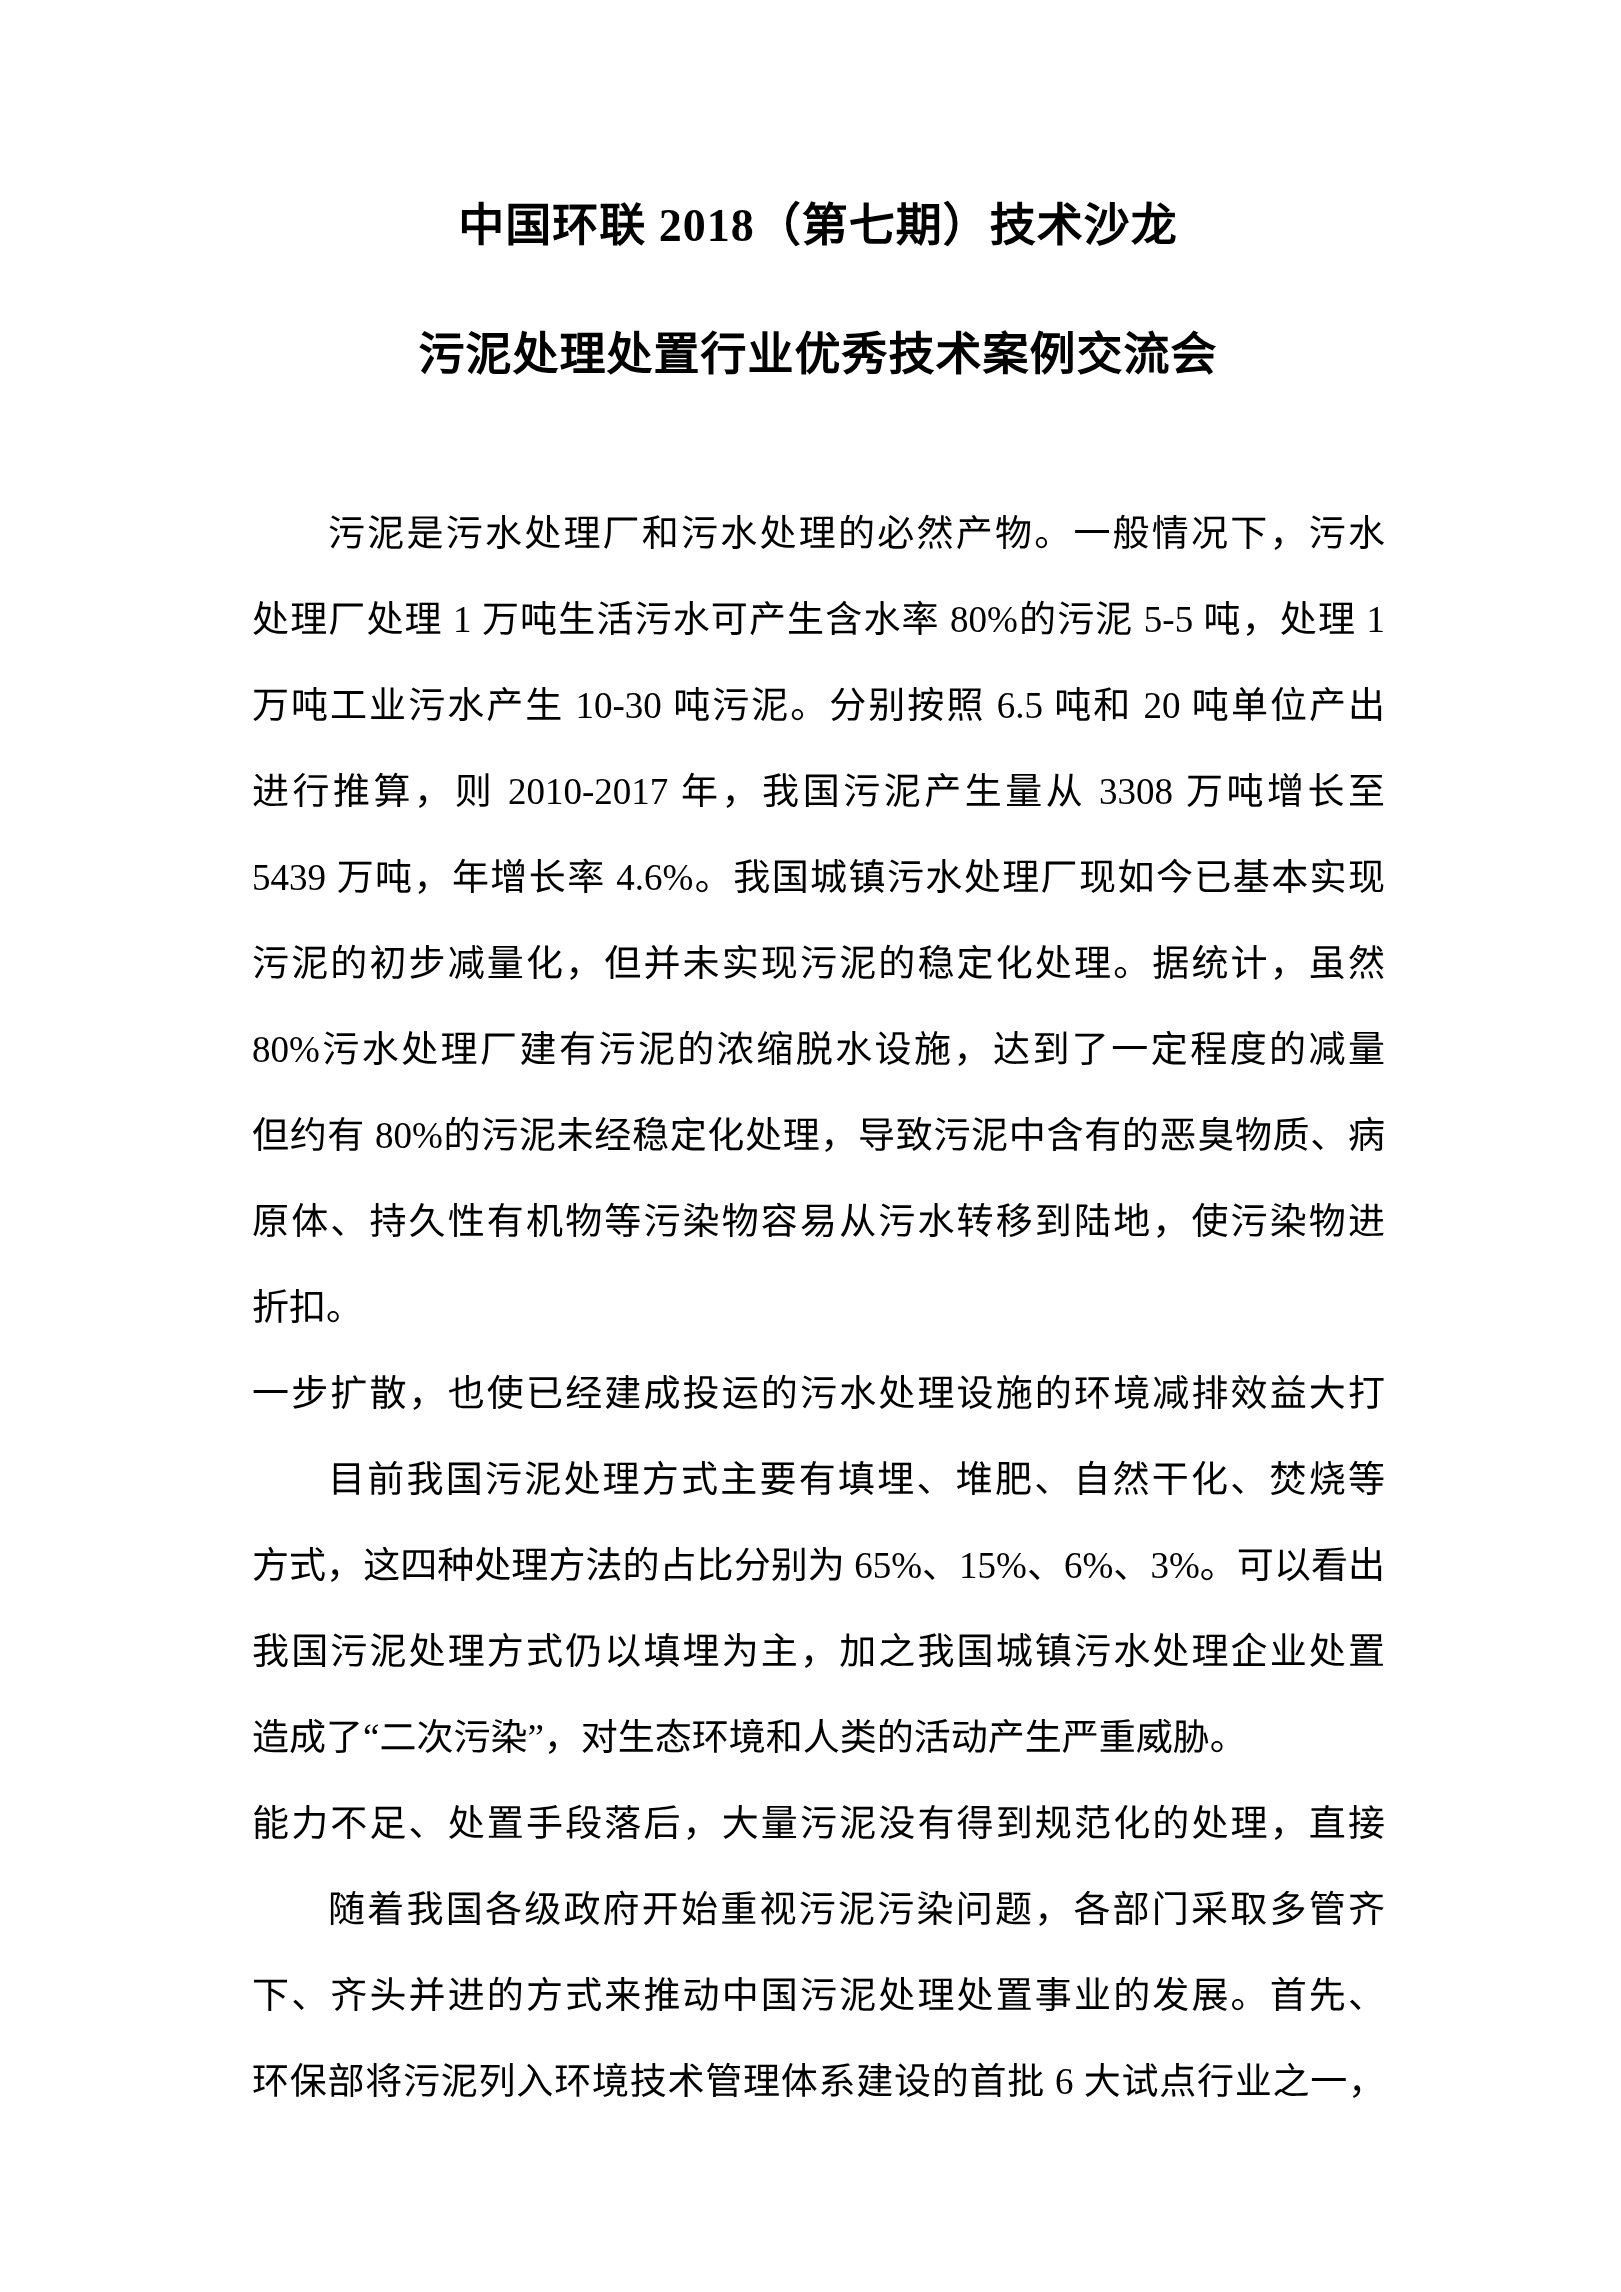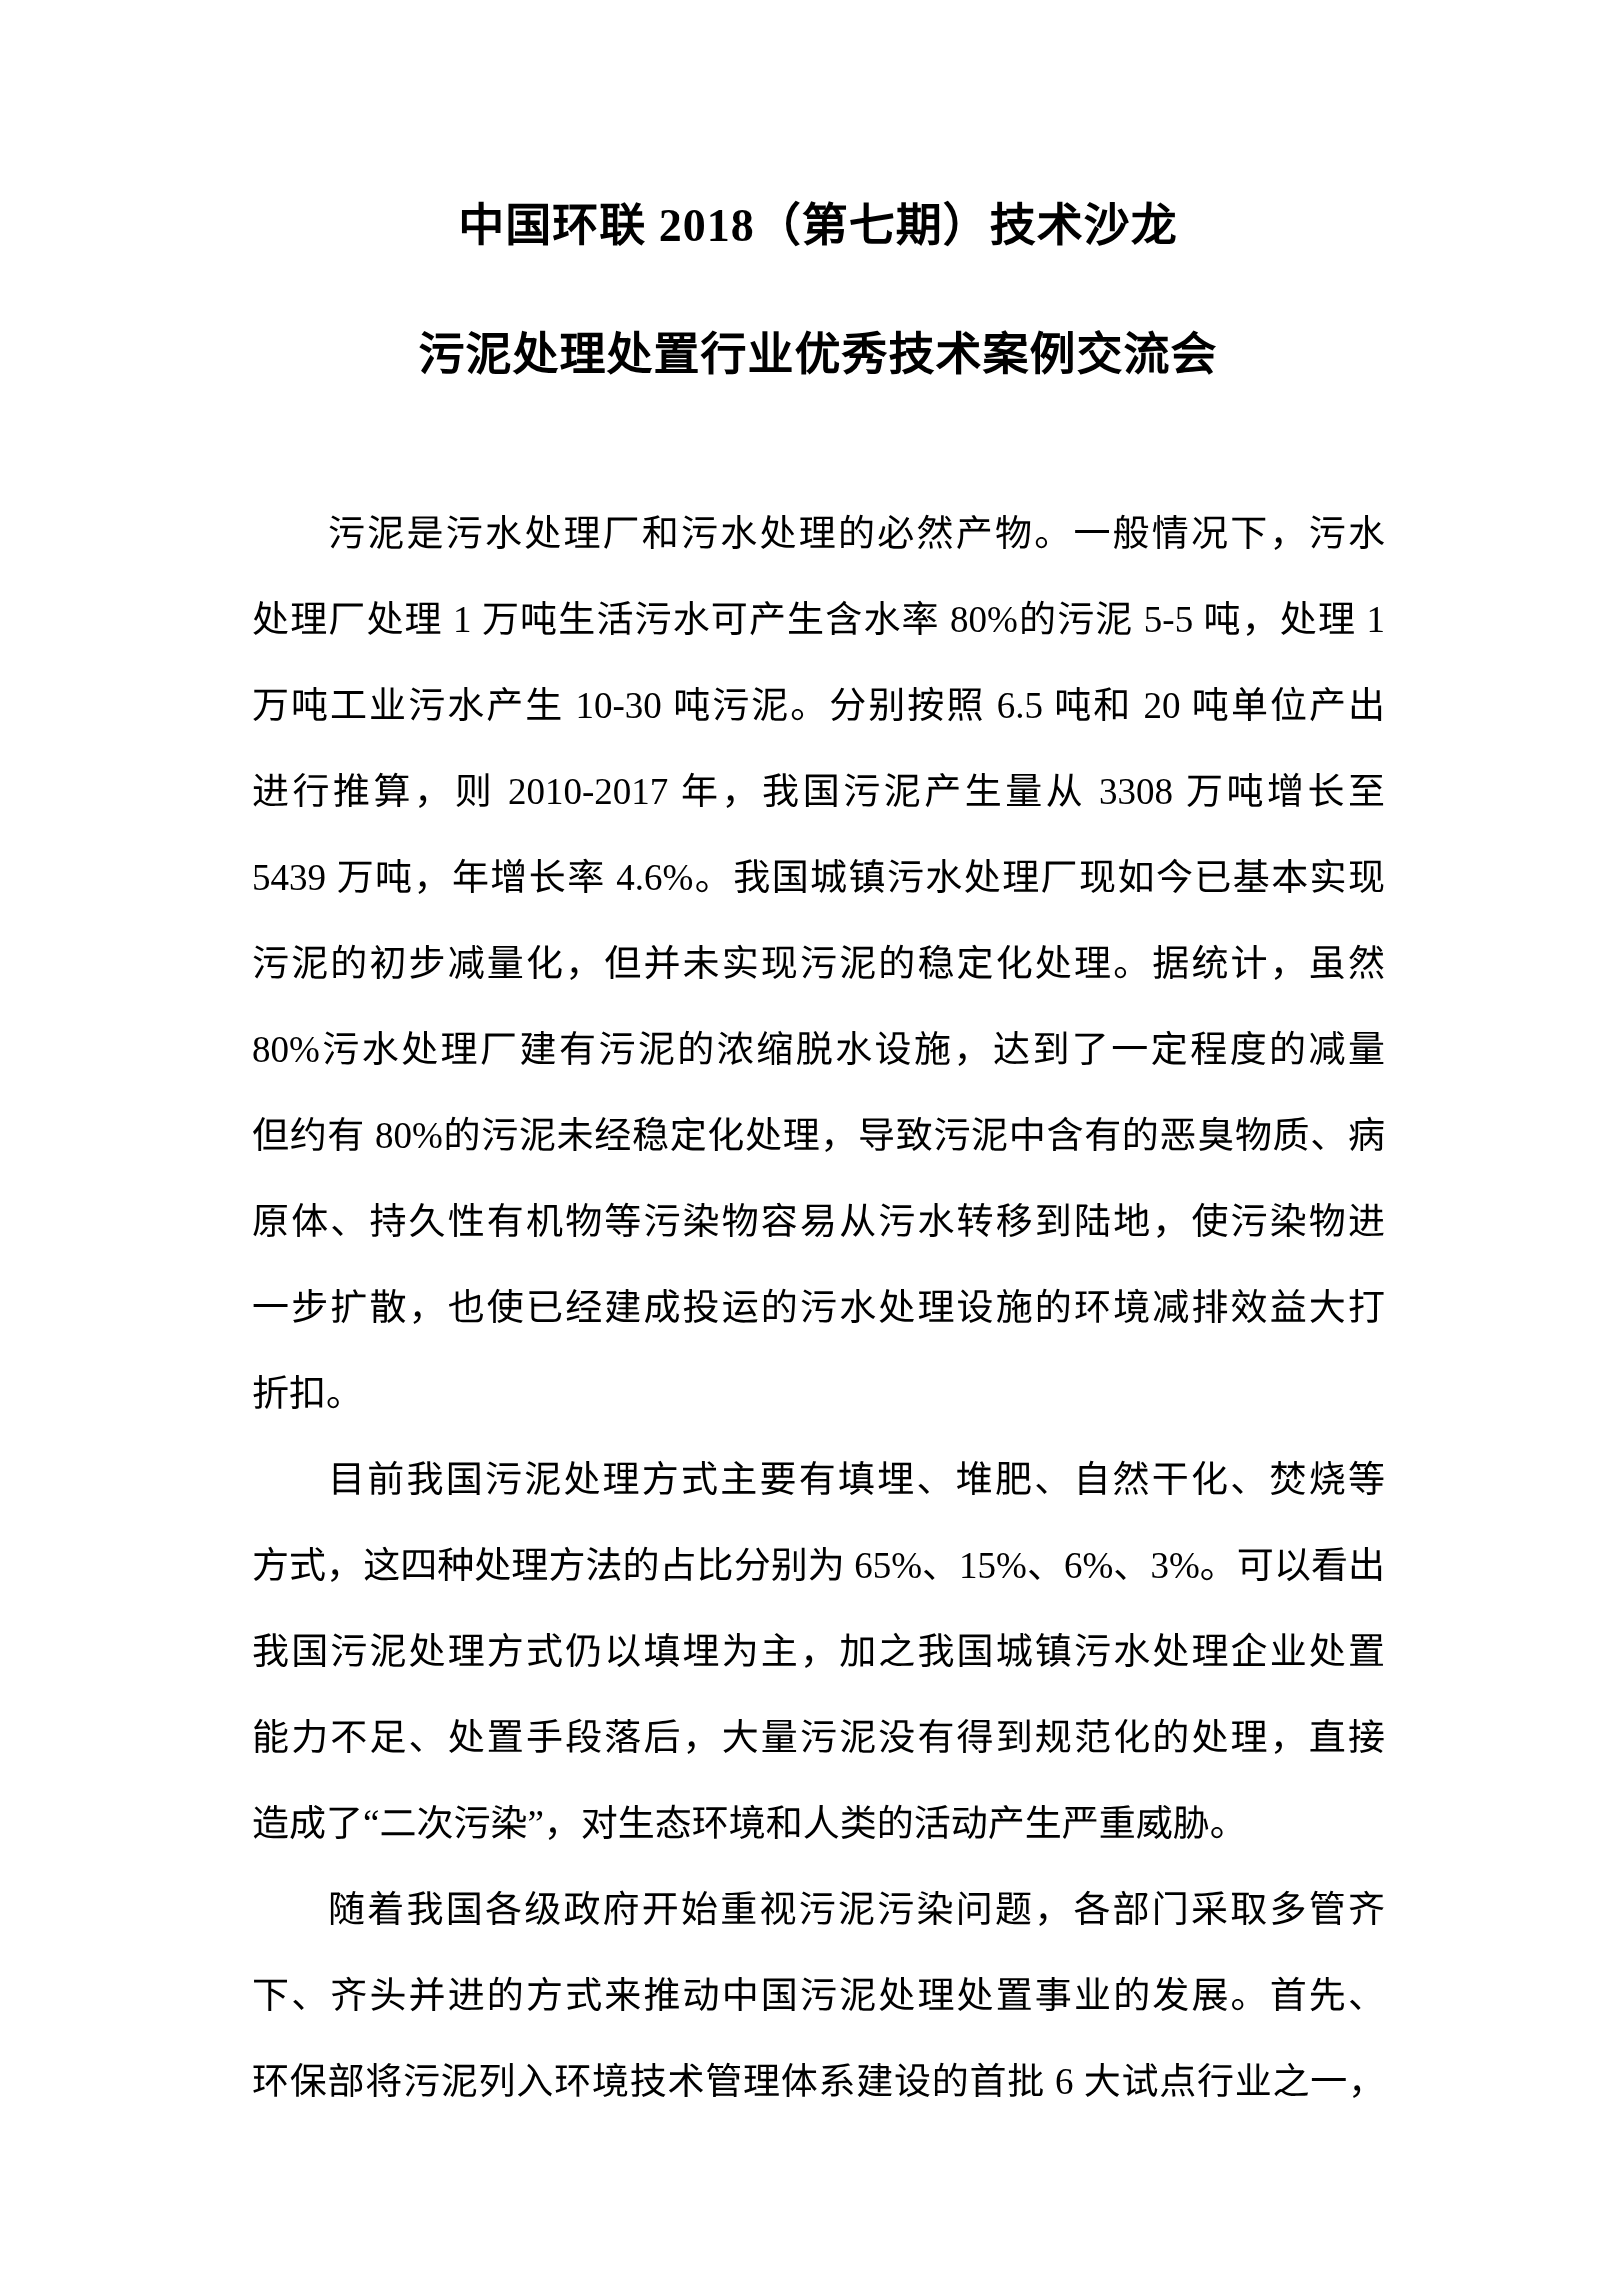--- a/index.html
+++ b/index.html
@@ -66,25 +66,25 @@
   <div class="doc-body" id="doc-body">
       <div class="body-line justified indent">污泥是污水处理厂和污水处理的必然产物。一般情况下，污水</div>
       <div class="body-line justified">处理厂处理 1 万吨生活污水可产生含水率 80%的污泥 5-5 吨，处理 1</div>
       <div class="body-line justified">万吨工业污水产生 10-30 吨污泥。分别按照 6.5 吨和 20 吨单位产出</div>
       <div class="body-line justified">进行推算，则 2010-2017 年，我国污泥产生量从 3308 万吨增长至</div>
       <div class="body-line justified">5439 万吨，年增长率 4.6%。我国城镇污水处理厂现如今已基本实现</div>
       <div class="body-line justified">污泥的初步减量化，但并未实现污泥的稳定化处理。据统计，虽然</div>
       <div class="body-line justified">80%污水处理厂建有污泥的浓缩脱水设施，达到了一定程度的减量化，</div>
       <div class="body-line justified">但约有 80%的污泥未经稳定化处理，导致污泥中含有的恶臭物质、病</div>
       <div class="body-line justified">原体、持久性有机物等污染物容易从污水转移到陆地，使污染物进</div>
+      <div class="body-line para-end">折扣。</div>
       <div class="body-line justified">一步扩散，也使已经建成投运的污水处理设施的环境减排效益大打</div>
-      <div class="body-line para-end">折扣。</div>
       <div class="body-line justified indent">目前我国污泥处理方式主要有填埋、堆肥、自然干化、焚烧等</div>
       <div class="body-line justified">方式，这四种处理方法的占比分别为 65%、15%、6%、3%。可以看出</div>
       <div class="body-line justified">我国污泥处理方式仍以填埋为主，加之我国城镇污水处理企业处置</div>
+      <div class="body-line para-end">造成了“二次污染”，对生态环境和人类的活动产生严重威胁。</div>
       <div class="body-line justified">能力不足、处置手段落后，大量污泥没有得到规范化的处理，直接</div>
-      <div class="body-line para-end">造成了“二次污染”，对生态环境和人类的活动产生严重威胁。</div>
       <div class="body-line justified indent">随着我国各级政府开始重视污泥污染问题，各部门采取多管齐</div>
       <div class="body-line justified">下、齐头并进的方式来推动中国污泥处理处置事业的发展。首先、</div>
       <div class="body-line justified">环保部将污泥列入环境技术管理体系建设的首批 6 大试点行业之一，</div>
     </div>
 </div>
 
 
 </body></html>

